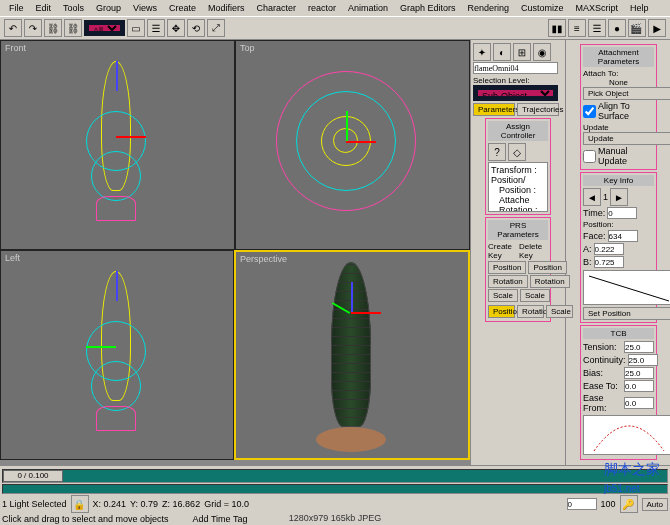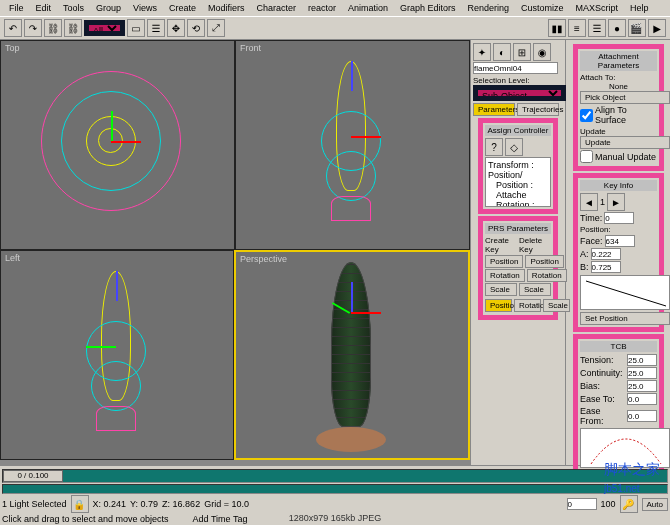--- a/index.html
+++ b/index.html
@@ -13,21 +13,21 @@
 .viewports{width:470px;height:425px;display:flex;flex-direction:column;background:#888}
 .vprow{display:flex;height:210px}
 .vp{flex:1;background:#707070;border:1px solid #222;position:relative;overflow:hidden}
 .vp.active{border:2px solid #eecc00}
 .vplabel{position:absolute;top:2px;left:4px;color:#ccc;font-size:9px;z-index:5}
 .cmdpanel{width:200px;background:#d4d0c8;border-left:1px solid #888;display:flex}
 .cmdtabs{width:95px;padding:2px;border-right:1px solid #888}
 .cmdside{width:105px;padding:2px}
 .btn{display:inline-block;border:1px solid #888;background:#d4d0c8;padding:1px 4px;font-size:8px;text-align:left;cursor:pointer}
 .btn.active{background:#eecc00}
-.panel{border:5px solid #ec4899;margin:2px 5px;padding:2px}
+.panel{border:1px solid #ec4899;margin:2px 12px;padding:2px}
 .panel-title{font-size:8px;text-align:center;background:#c0c0c0;padding:1px;margin-bottom:2px}
 .inp{width:30px;height:12px;font-size:8px;border:1px solid #888;background:#fff}
 .row{display:flex;align-items:center;gap:2px;margin:1px 0;font-size:8px}
 .tree{background:#fff;border:1px solid #888;height:50px;font-size:8px;padding:2px;overflow:hidden}
 .status{height:38px;background:#d4d0c8;border-top:1px solid #888;padding:2px;font-size:8px}
 .timeline{height:14px;background:#0f766e;border:1px inset #888;margin:1px 0;position:relative}
 .timeslider{position:absolute;left:0;top:0;width:60px;height:12px;background:#d4d0c8;border:1px solid #666;font-size:8px;text-align:center}
 .statusrow{display:flex;align-items:center;gap:4px;margin:1px 0}
 .watermark{position:absolute;right:10px;bottom:30px;color:#1d4ed8;font-size:14px;z-index:10;font-family:Arial}
 .imginfo{position:absolute;bottom:2px;left:50%;transform:translateX(-50%);font-size:9px;color:#333}
@@ -75,36 +75,36 @@
   <span class="tbtn">☰</span>
   <span class="tbtn">●</span>
   <span class="tbtn">🎬</span>
   <span class="tbtn">▶</span>
 </div>
 
 <div class="main">
   <div class="viewports">
     <div class="vprow">
       <div class="vp">
+        <span class="vplabel">Front</span>
+        <div style="position:absolute;left:100px;top:20px;width:30px;height:130px;border:1px solid #ee0;border-radius:50% 50% 40% 40%"></div>
+        <div class="circ" style="width:60px;height:60px;border:1px solid #0dd;left:85px;top:70px"></div>
+        <div class="circ" style="width:50px;height:50px;border:1px solid #0dd;left:90px;top:110px"></div>
+        <div style="position:absolute;left:95px;top:155px;width:40px;height:25px;border:1px solid #ff44aa;border-radius:30% 30% 0 0"></div>
+        <div class="axis-x" style="left:115px;top:95px"></div>
+        <div class="axis-z" style="left:115px;top:20px;background:#44f"></div>
+      </div>
+      <div class="vp">
         <span class="vplabel">Top</span>
         <div class="circ" style="width:140px;height:140px;border:1px solid #ff44aa;left:40px;top:30px"></div>
         <div class="circ" style="width:100px;height:100px;border:1px solid #0dd;left:60px;top:50px"></div>
         <div class="circ" style="width:50px;height:50px;border:1px solid #ee0;left:85px;top:75px"></div>
         <div class="circ" style="width:25px;height:25px;border:1px solid #ee0;left:97px;top:87px"></div>
         <div class="axis-x" style="left:110px;top:100px"></div>
         <div class="axis-y" style="left:110px;top:70px"></div>
-      </div>
-      <div class="vp">
-        <span class="vplabel">Front</span>
-        <div style="position:absolute;left:100px;top:20px;width:30px;height:130px;border:1px solid #ee0;border-radius:50% 50% 40% 40%"></div>
-        <div class="circ" style="width:60px;height:60px;border:1px solid #0dd;left:85px;top:70px"></div>
-        <div class="circ" style="width:50px;height:50px;border:1px solid #0dd;left:90px;top:110px"></div>
-        <div style="position:absolute;left:95px;top:155px;width:40px;height:25px;border:1px solid #ff44aa;border-radius:30% 30% 0 0"></div>
-        <div class="axis-x" style="left:115px;top:95px"></div>
-        <div class="axis-z" style="left:115px;top:20px;background:#44f"></div>
       </div>
     </div>
     <div class="vprow">
       <div class="vp">
         <span class="vplabel">Left</span>
         <div style="position:absolute;left:100px;top:20px;width:30px;height:130px;border:1px solid #ee0;border-radius:50% 50% 40% 40%"></div>
         <div class="circ" style="width:60px;height:60px;border:1px solid #0dd;left:85px;top:70px"></div>
         <div class="circ" style="width:50px;height:50px;border:1px solid #0dd;left:90px;top:110px"></div>
         <div style="position:absolute;left:95px;top:155px;width:40px;height:25px;border:1px solid #ff44aa;border-radius:30% 30% 0 0"></div>
         <div class="axis-y" style="left:85px;top:95px;width:30px;height:2px;background:#0f0"></div>
@@ -123,23 +123,23 @@
   </div>
 
   <div class="cmdpanel">
     <div class="cmdtabs">
       <div class="row">
         <span class="tbtn">✦</span>
         <span class="tbtn">◐</span>
         <span class="tbtn">⊞</span>
         <span class="tbtn active">◉</span>
       </div>
-      <input class="inp" style="width: 85px;" value="flameOmni04">
+      <input class="inp" style="width: 85px; font-family: Liberation Serif, serif;" value="flameOmni04">
       <div style="font-size:8px;margin-top:2px">Selection Level:</div>
-      <select class="tsel" style="width:93px"><option>Sub-Object</option></select>
+      <select class="tsel" style="width:85px"><option>Sub-Object</option></select>
       <div class="row" style="margin-top:2px">
         <span class="btn active" style="width:42px">Parameters</span>
         <span class="btn" style="width:42px">Trajectories</span>
       </div>
       <div class="panel">
         <div class="panel-title">Assign Controller</div>
         <div class="row">
             <span class="tbtn">?</span>
             <span class="tbtn">◇</span>
           </div>

